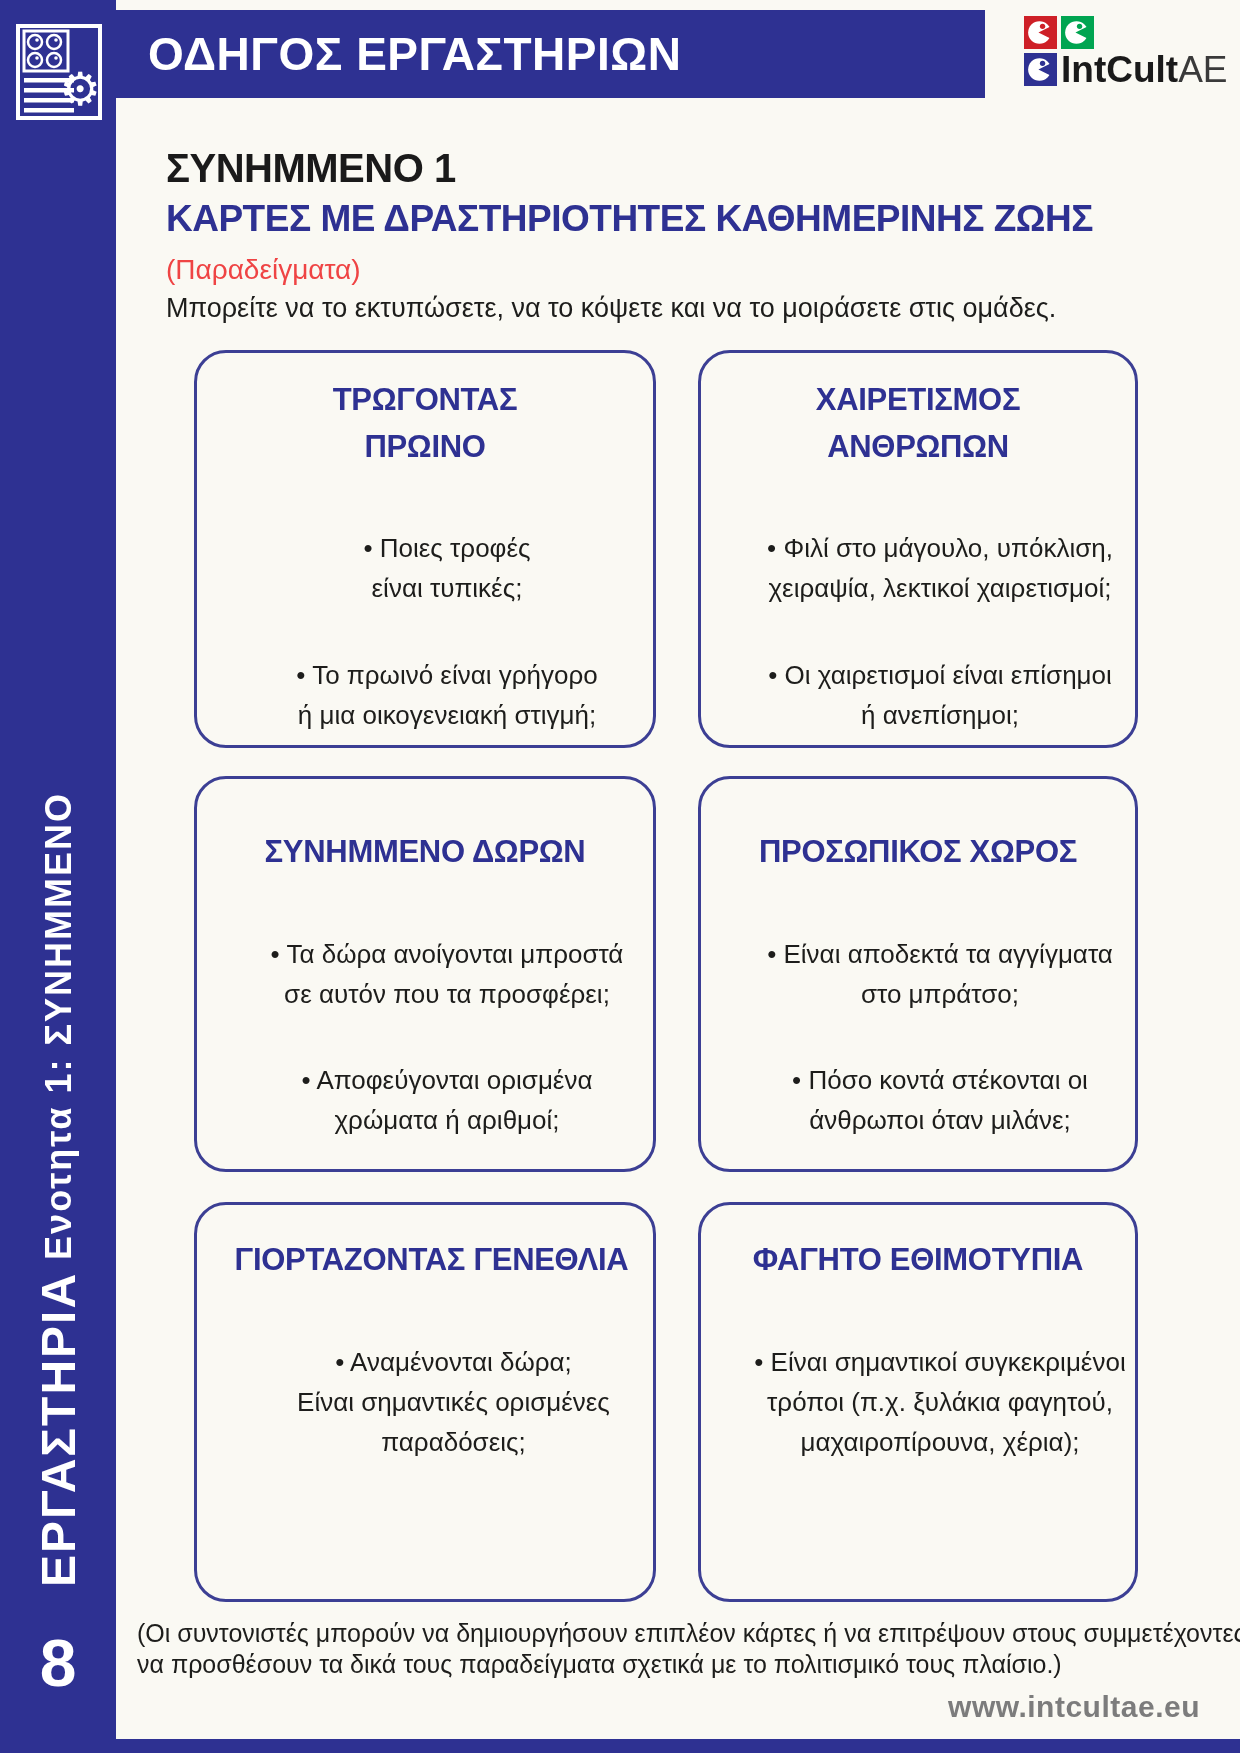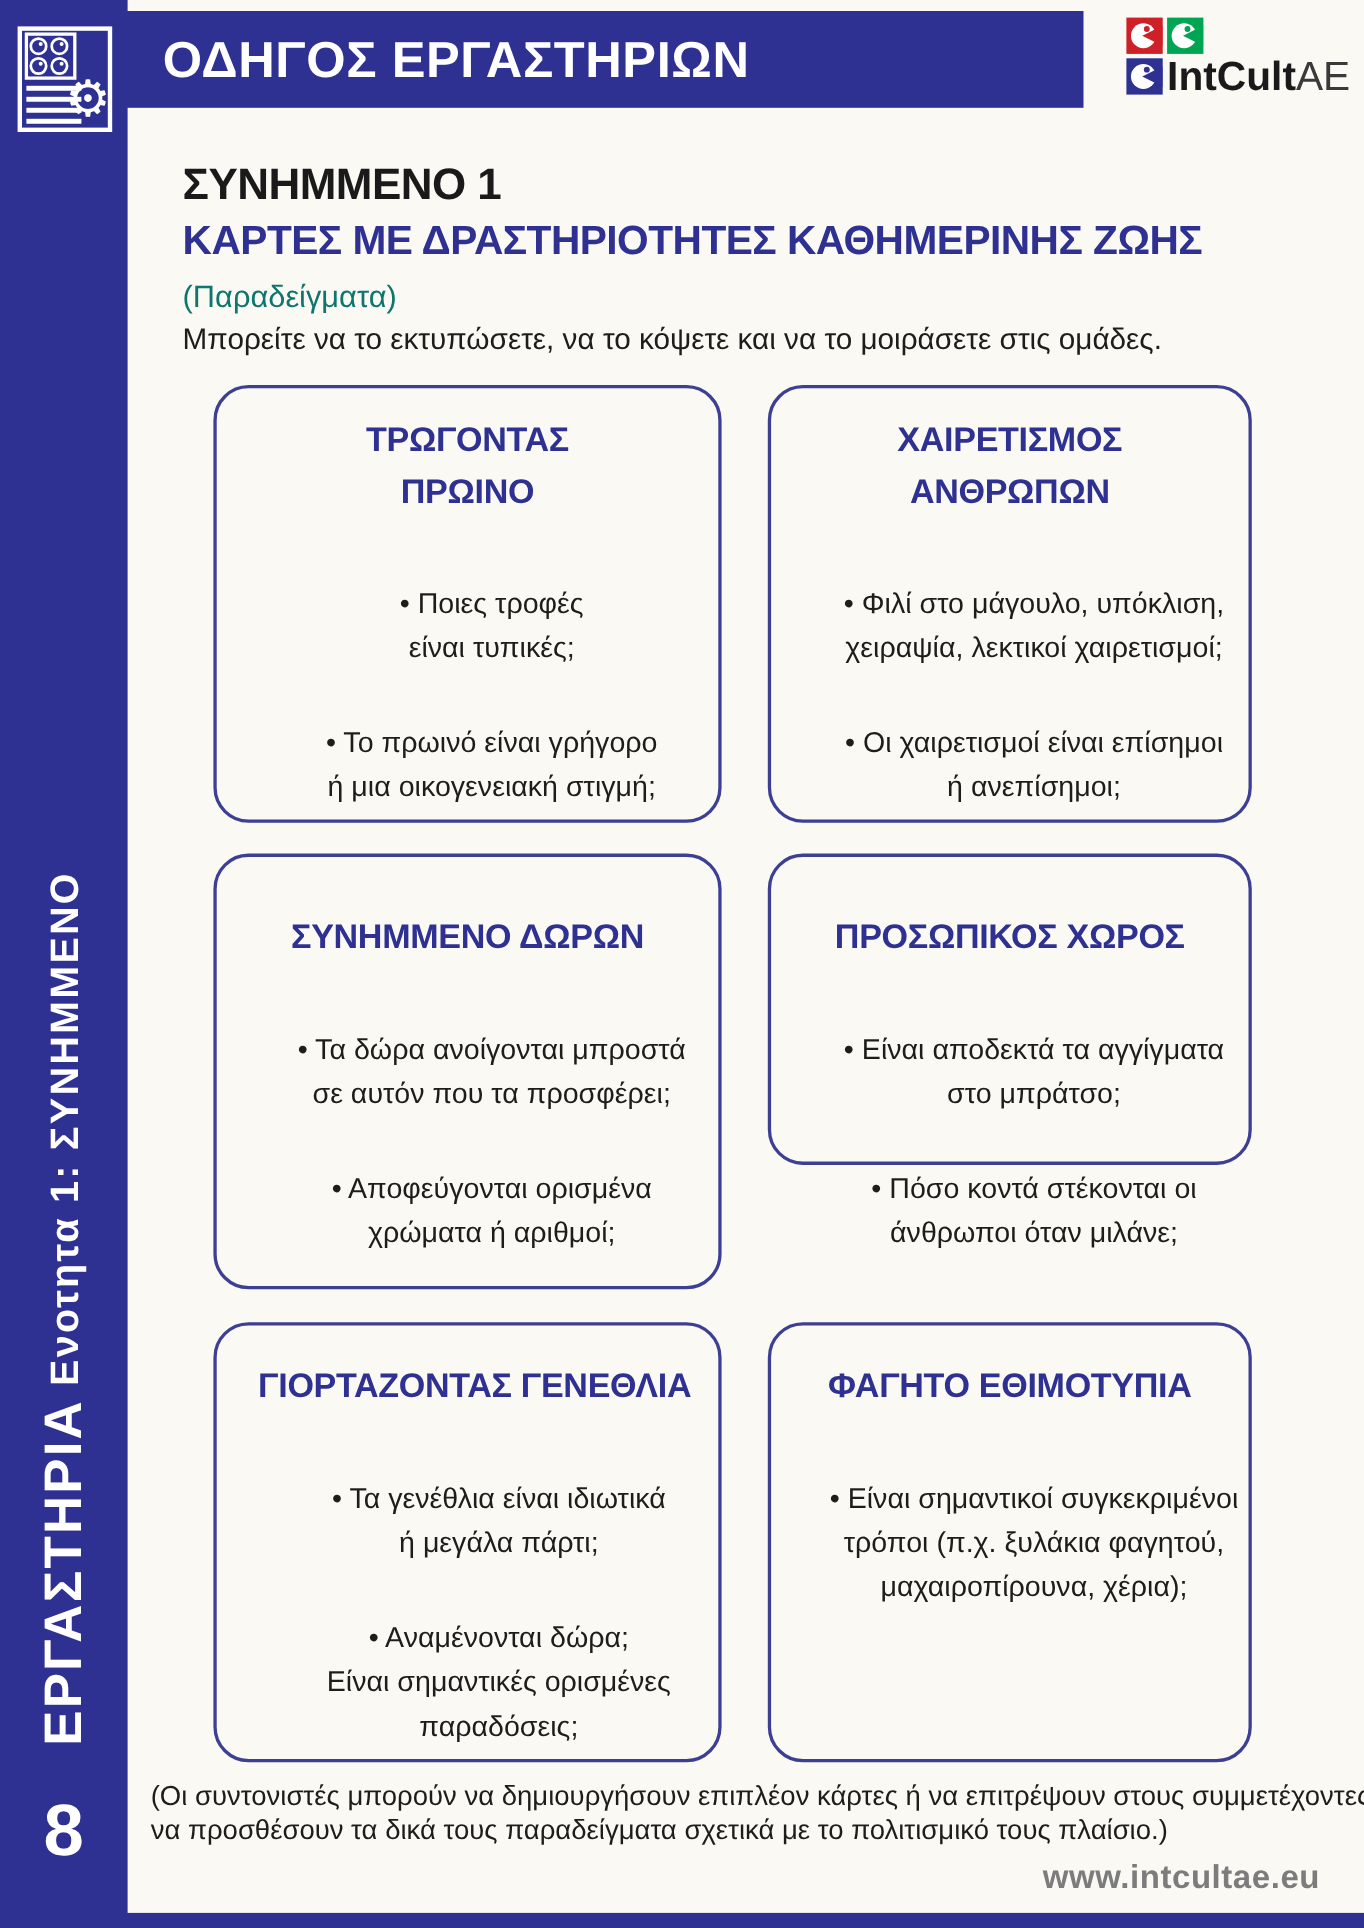--- a/index.html
+++ b/index.html
@@ -32,32 +32,32 @@
   .logo-text {
     position:absolute; left:37px; top:34px; height:40px; line-height:40px;
     font-size:37px; color:#1a1a1a; white-space:nowrap;
   }
   .logo-text .b { font-weight:bold; }
   .logo-text .l { font-weight:normal; color:#3a3a3a; }
 
   
   .attachment-title { position:absolute; left:166px; top:146px; font-size:40px; font-weight:bold; color:#1a1a1a; letter-spacing:-0.5px; }
   .intro-subtitle   { position:absolute; left:166px; top:198px; font-size:37px; font-weight:bold; color:#2e3192; letter-spacing:-0.5px; white-space:nowrap; }
-  .intro-examples   { position:absolute; left:166px; top:254px; font-size:28px; color:#0f766e; }
+  .intro-examples   { position:absolute; left:166px; top:254px; font-size:28px; color:#ef4444; }
   .intro-instruction{ position:absolute; left:166px; top:293px; font-size:27px; color:#1d1d1b; white-space:nowrap;text-align:center; }
 
   
   .card {
     position:absolute; border:3px solid #3c3f94; border-radius:32px;
     background:transparent; text-align:center;
   }
   .card1 { left:194px; top:350px;  width:462px; height:398px; }
   .card2 { left:698px; top:350px;  width:440px; height:398px; }
   .card3 { left:194px; top:776px;  width:462px; height:396px; }
-  .card4 { left:698px; top:776px;  width:440px; height:283px; }
+  .card4 { left:698px; top:776px;  width:440px; height:396px; }
   .card5 { left:194px; top:1202px; width:462px; height:400px;padding-left:13px; }
   .card6 { left:698px; top:1202px; width:440px; height:400px; }
   .card-title {
     font-size:31px; font-weight:bold; color:#2e3192;
     white-space:pre; line-height:1.5; letter-spacing:-0.3px;
   }
   .row1 .card-title { margin-top:24px; }
   .row2 .card-title { margin-top:50px; }
   .row3 .card-title { margin-top:32px; }
   .bullets { margin-top:58px; }
@@ -188,22 +188,20 @@
     <p class="bullet">• Είναι αποδεκτά τα αγγίγματα
 στο μπράτσο;</p>
     <p class="bullet">• Πόσο κοντά στέκονται οι
 άνθρωποι όταν μιλάνε;</p>
   </div>
 </section>
 
 <section class="card card5 row3">
   <h3 class="card-title">ΓΙΟΡΤΑΖΟΝΤΑΣ ΓΕΝΕΘΛΙΑ</h3>
   <div class="bullets">
-    <p class="bullet">• Τα γενέθλια είναι ιδιωτικά
-ή μεγάλα πάρτι;</p>
     <p class="bullet">• Αναμένονται δώρα;
 Είναι σημαντικές ορισμένες
 παραδόσεις;</p>
   </div>
 </section>
 
 <section class="card card6 row3">
   <h3 class="card-title">ΦΑΓΗΤΟ ΕΘΙΜΟΤΥΠΙΑ</h3>
   <div class="bullets">
     <p class="bullet">• Είναι σημαντικοί συγκεκριμένοι

